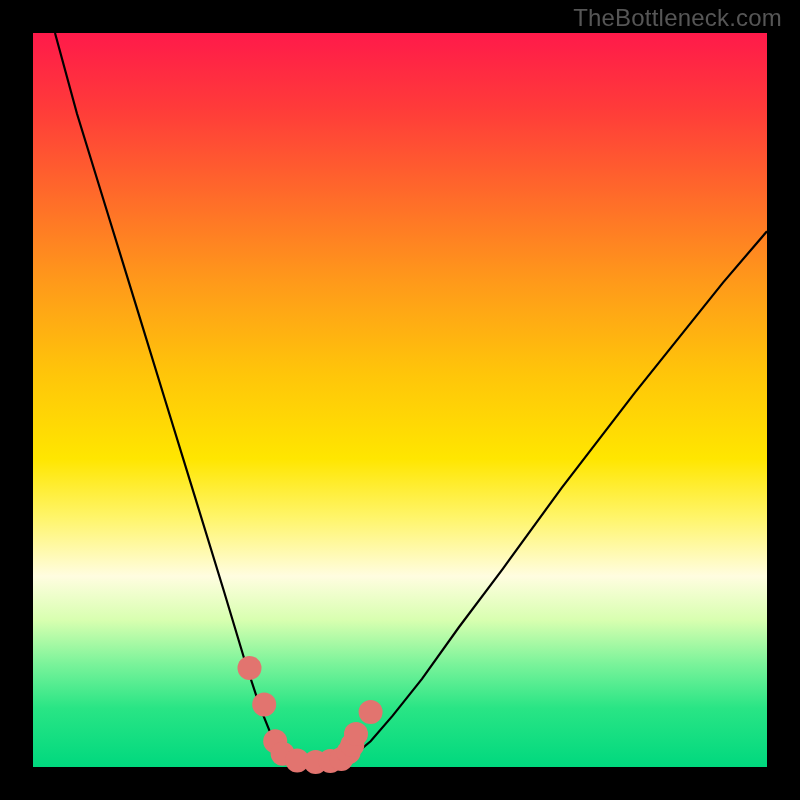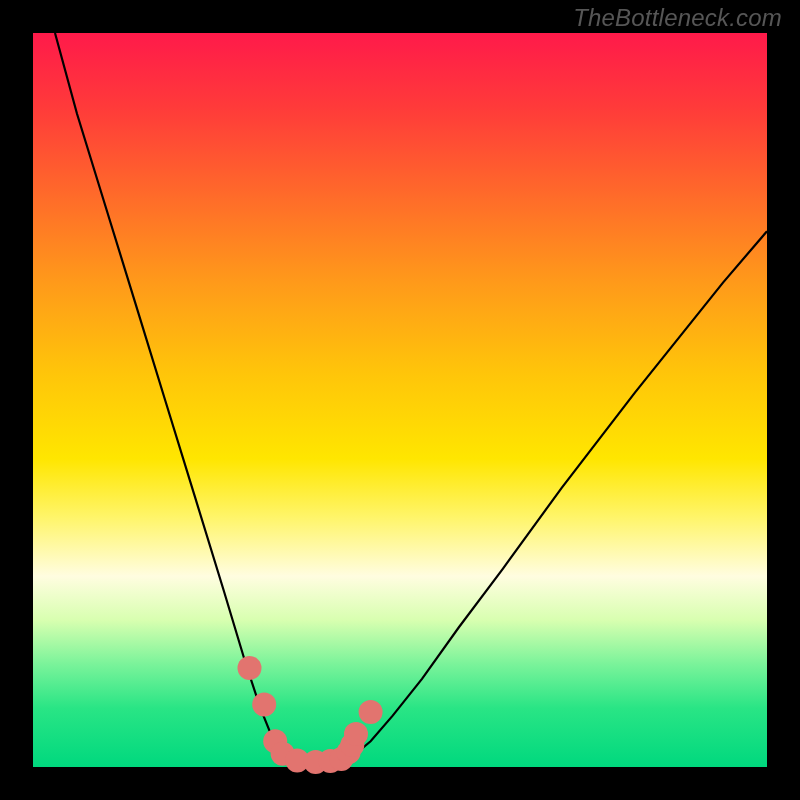--- a/index.html
+++ b/index.html
@@ -12,21 +12,20 @@
   }
   .watermark {
     position: absolute;
     top: 4px;
     right: 18px;
     font-family: Arial, Helvetica, sans-serif;
     font-size: 24px;
     font-weight: 500;
     color: #565656;
     letter-spacing: 0.2px;
-    font-style: italic;
   }
   .plot-area {
     position: absolute;
     left: 33px;
     top: 33px;
     width: 734px;
     height: 734px;
     
     background: linear-gradient(to bottom,
       #ff1a4a 0%,

